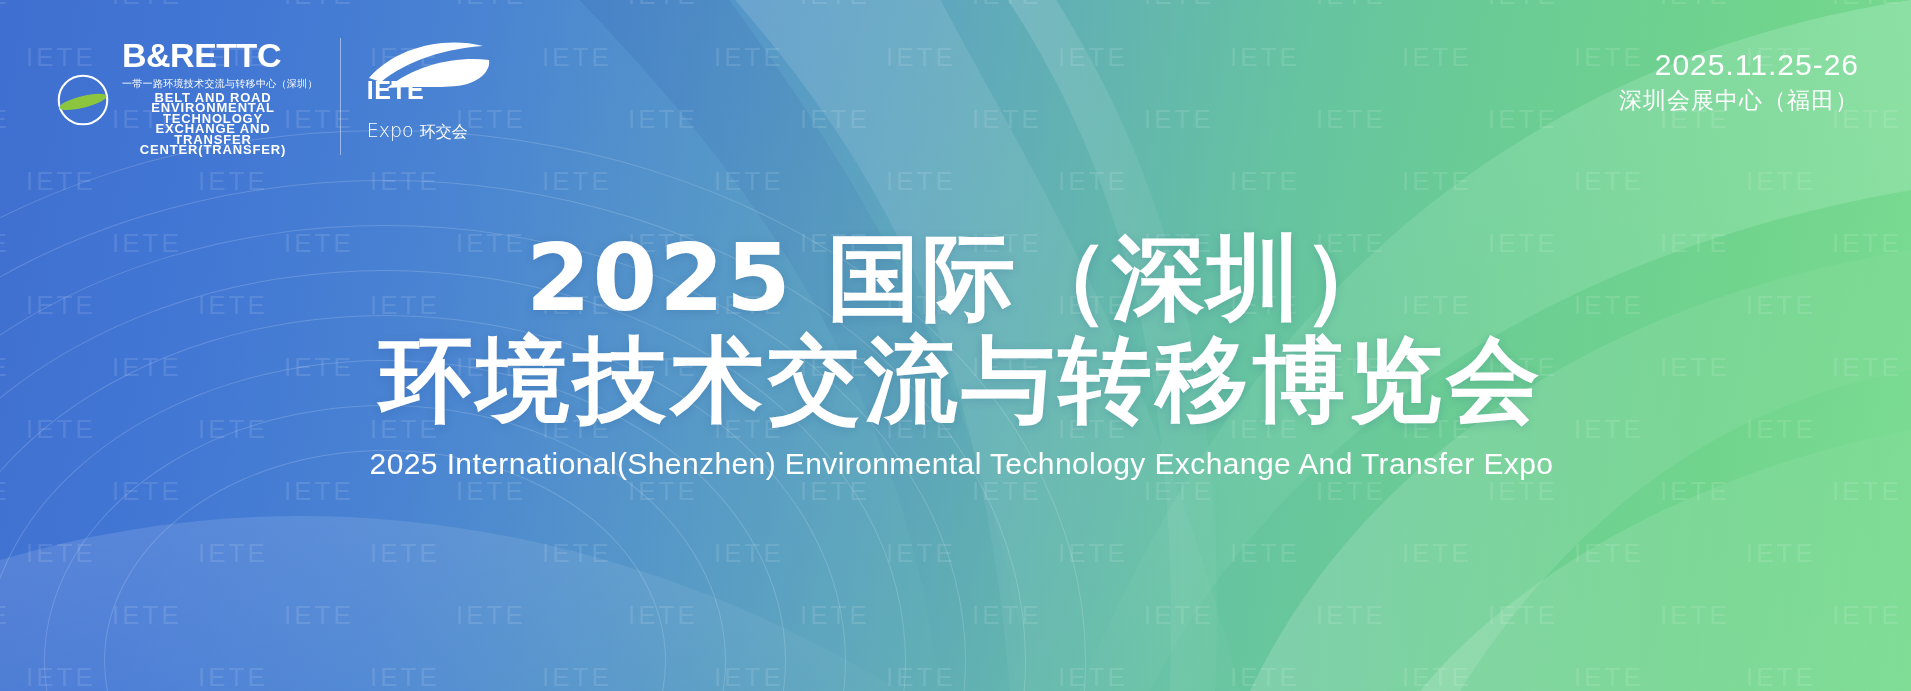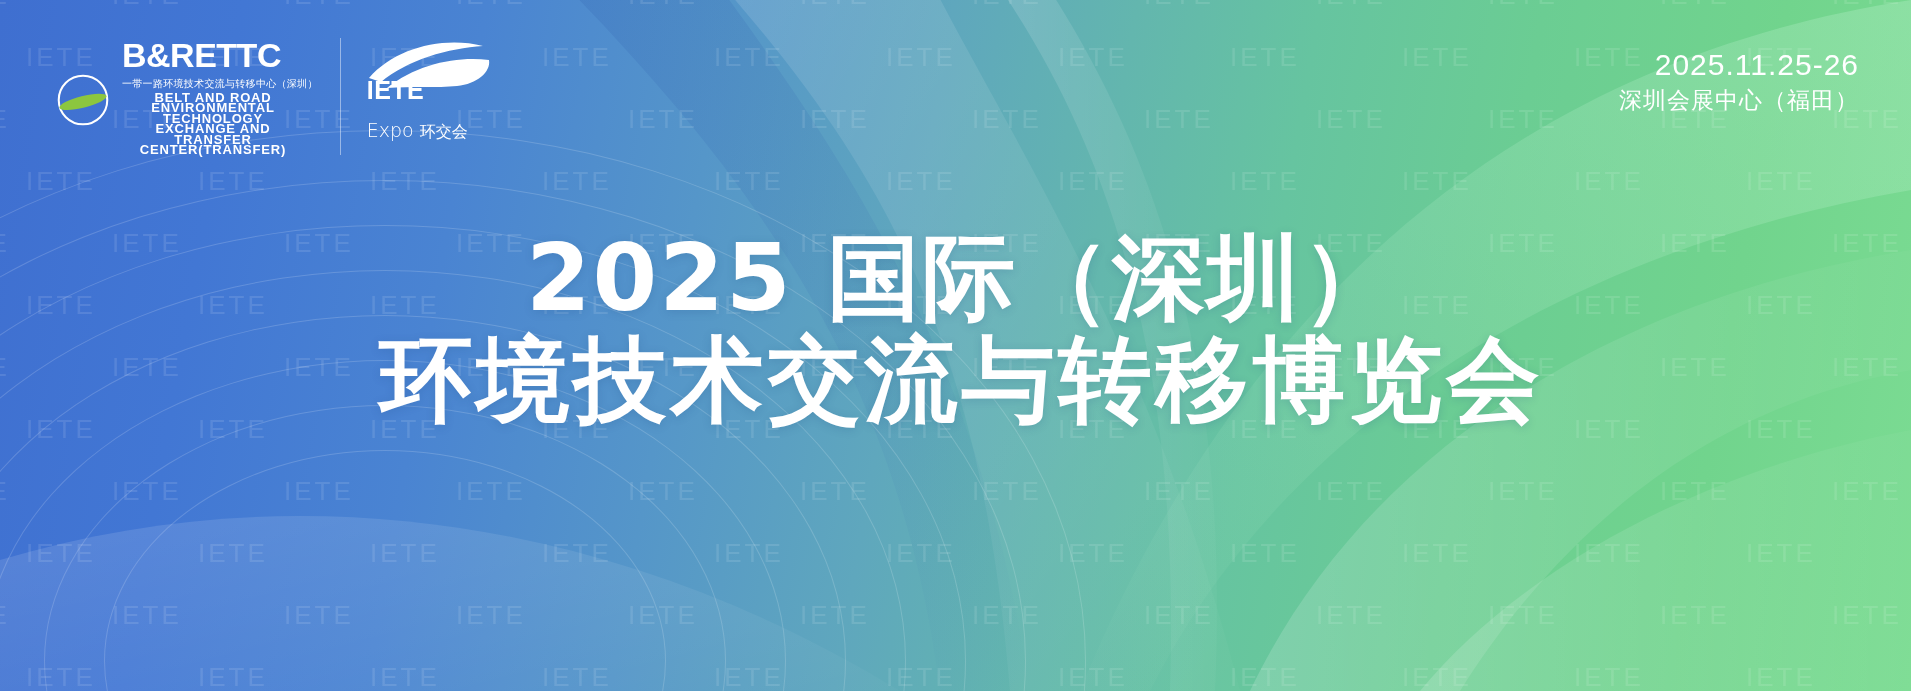--- a/index.html
+++ b/index.html
@@ -196,15 +196,16 @@
 
     <div class="meta">
       <div class="metaDate">2025.11.25-26</div>
       <div class="metaVenue">深圳会展中心（福田）</div>
     </div>
   </div>
 
   <div class="titleWrap">
     <div class="t1">2025 国际（深圳）</div>
     <div class="t2">环境技术交流与转移博览会</div>
+    <div class="t3">2025 International(Shenzhen) Environmental Technology Exchange And Transfer Expo</div>
   </div>
 
 </div>
 
 </body></html>

